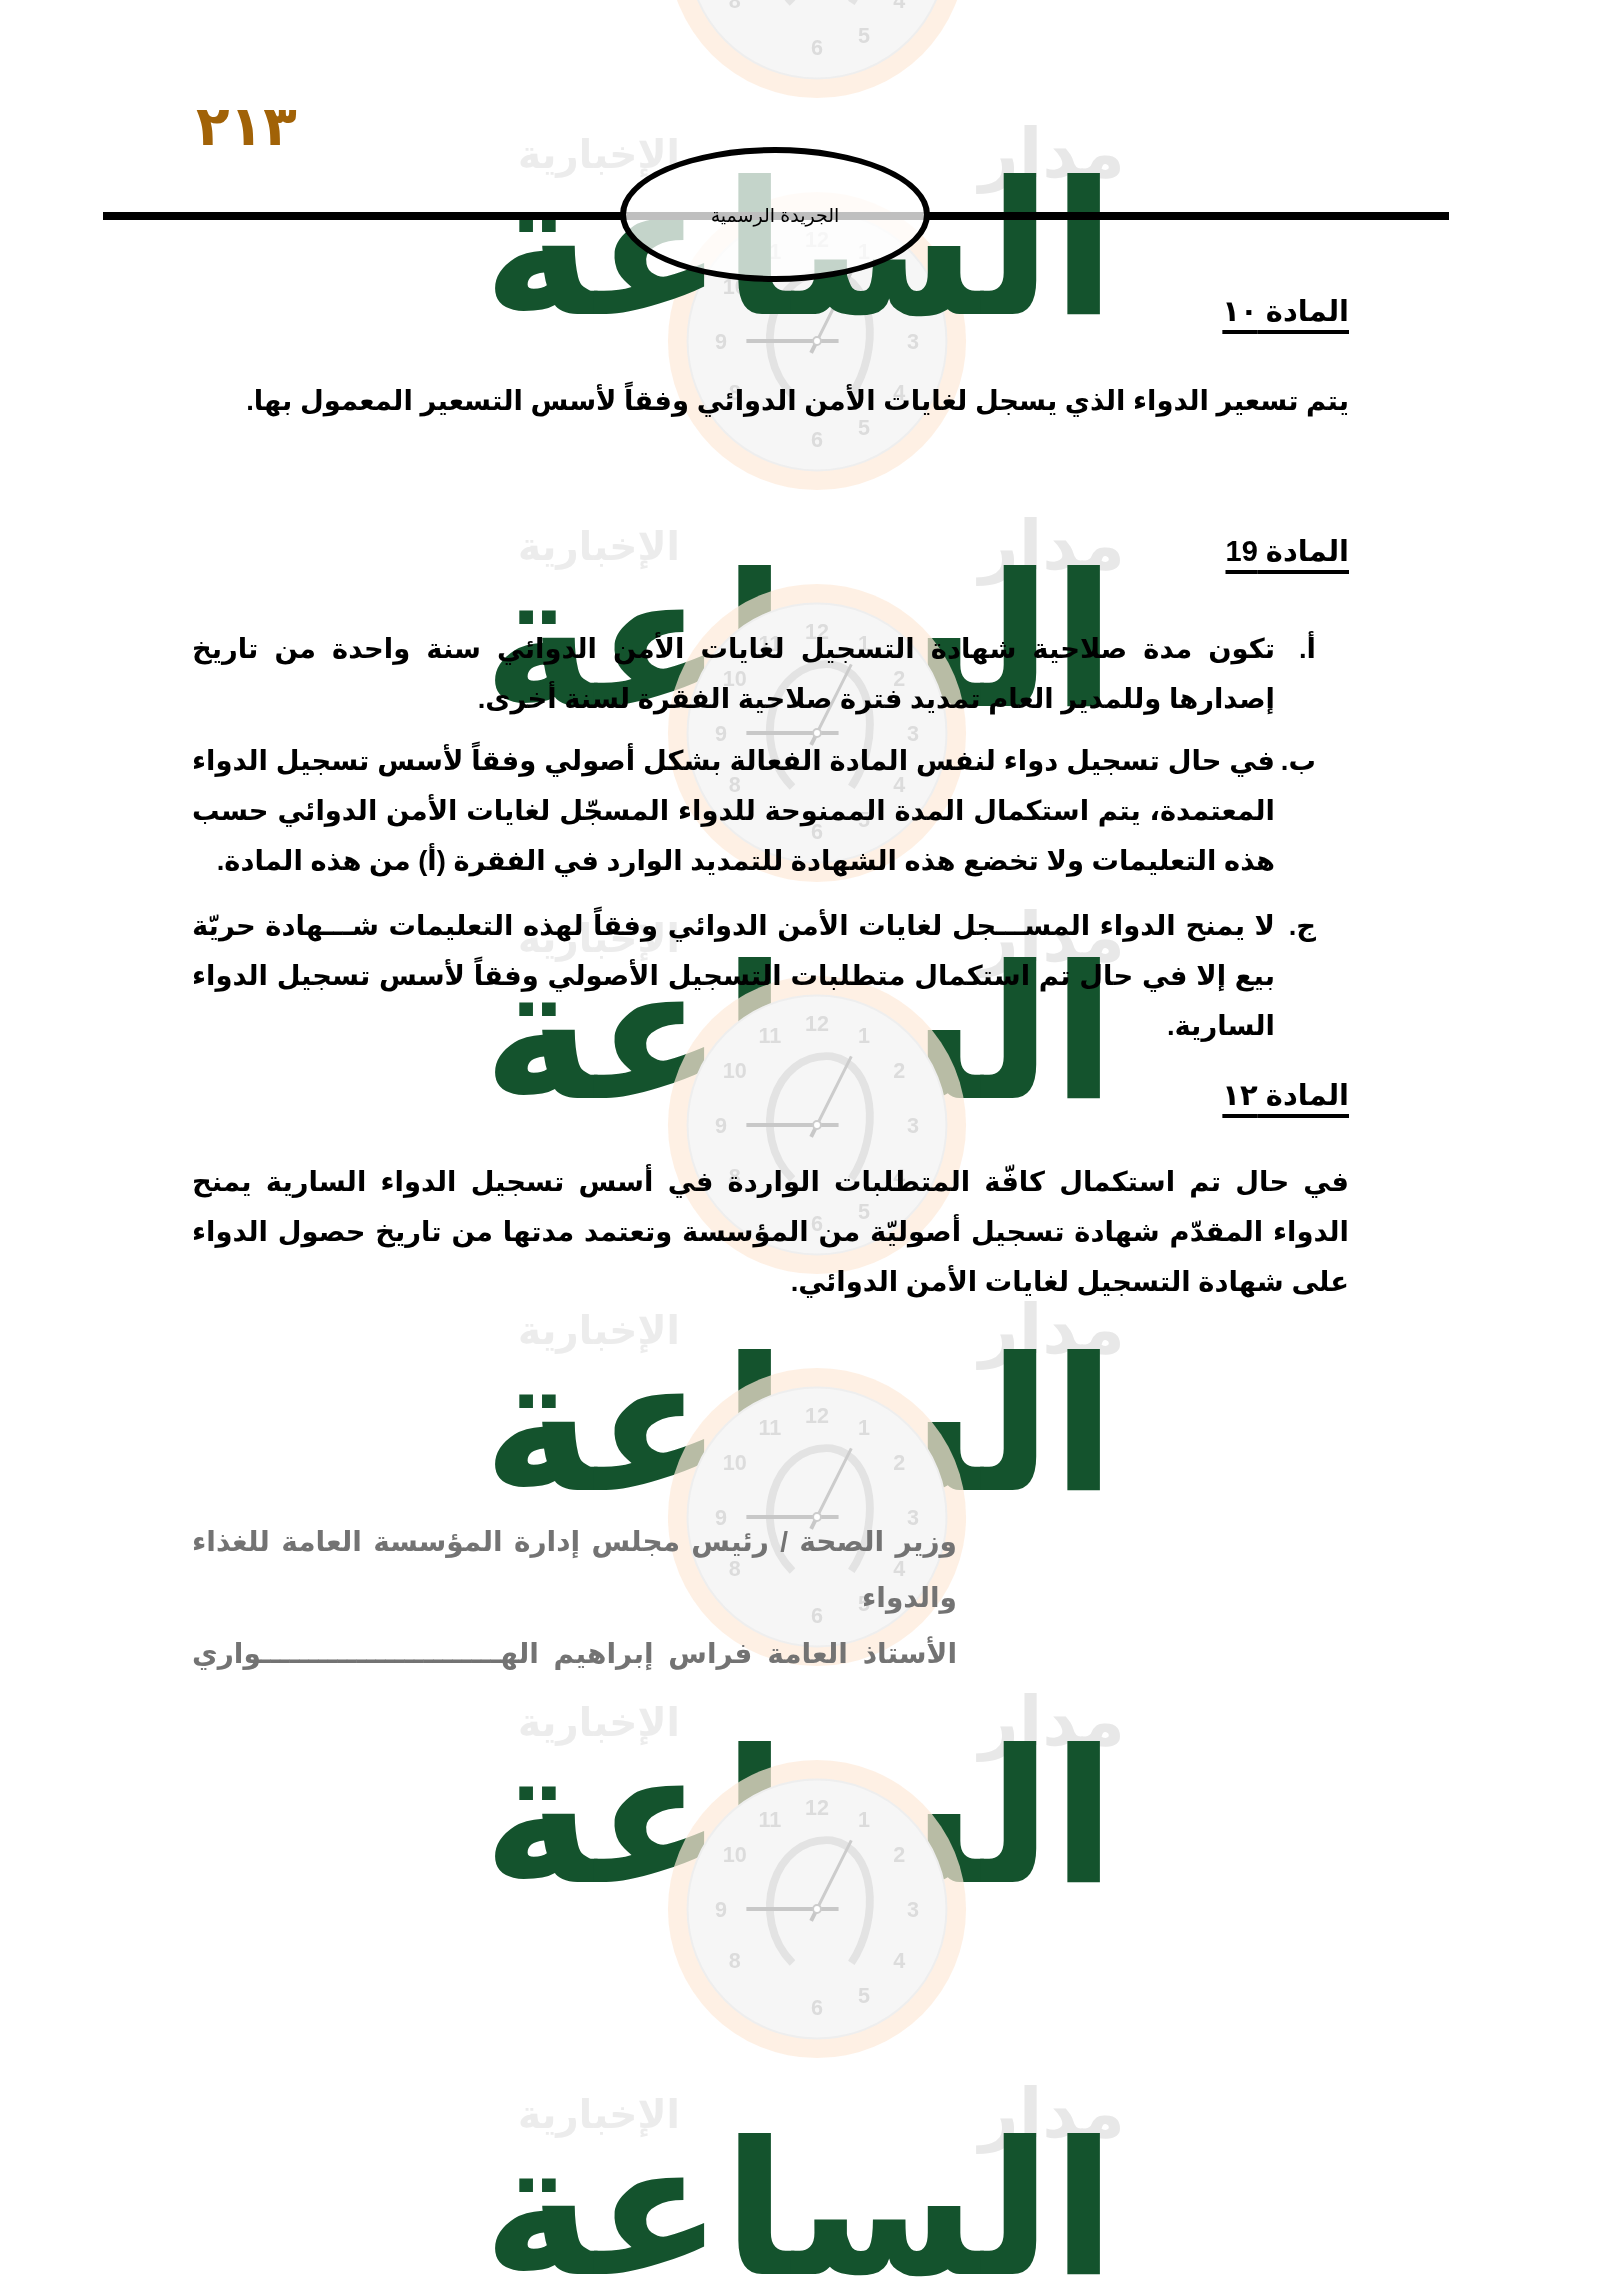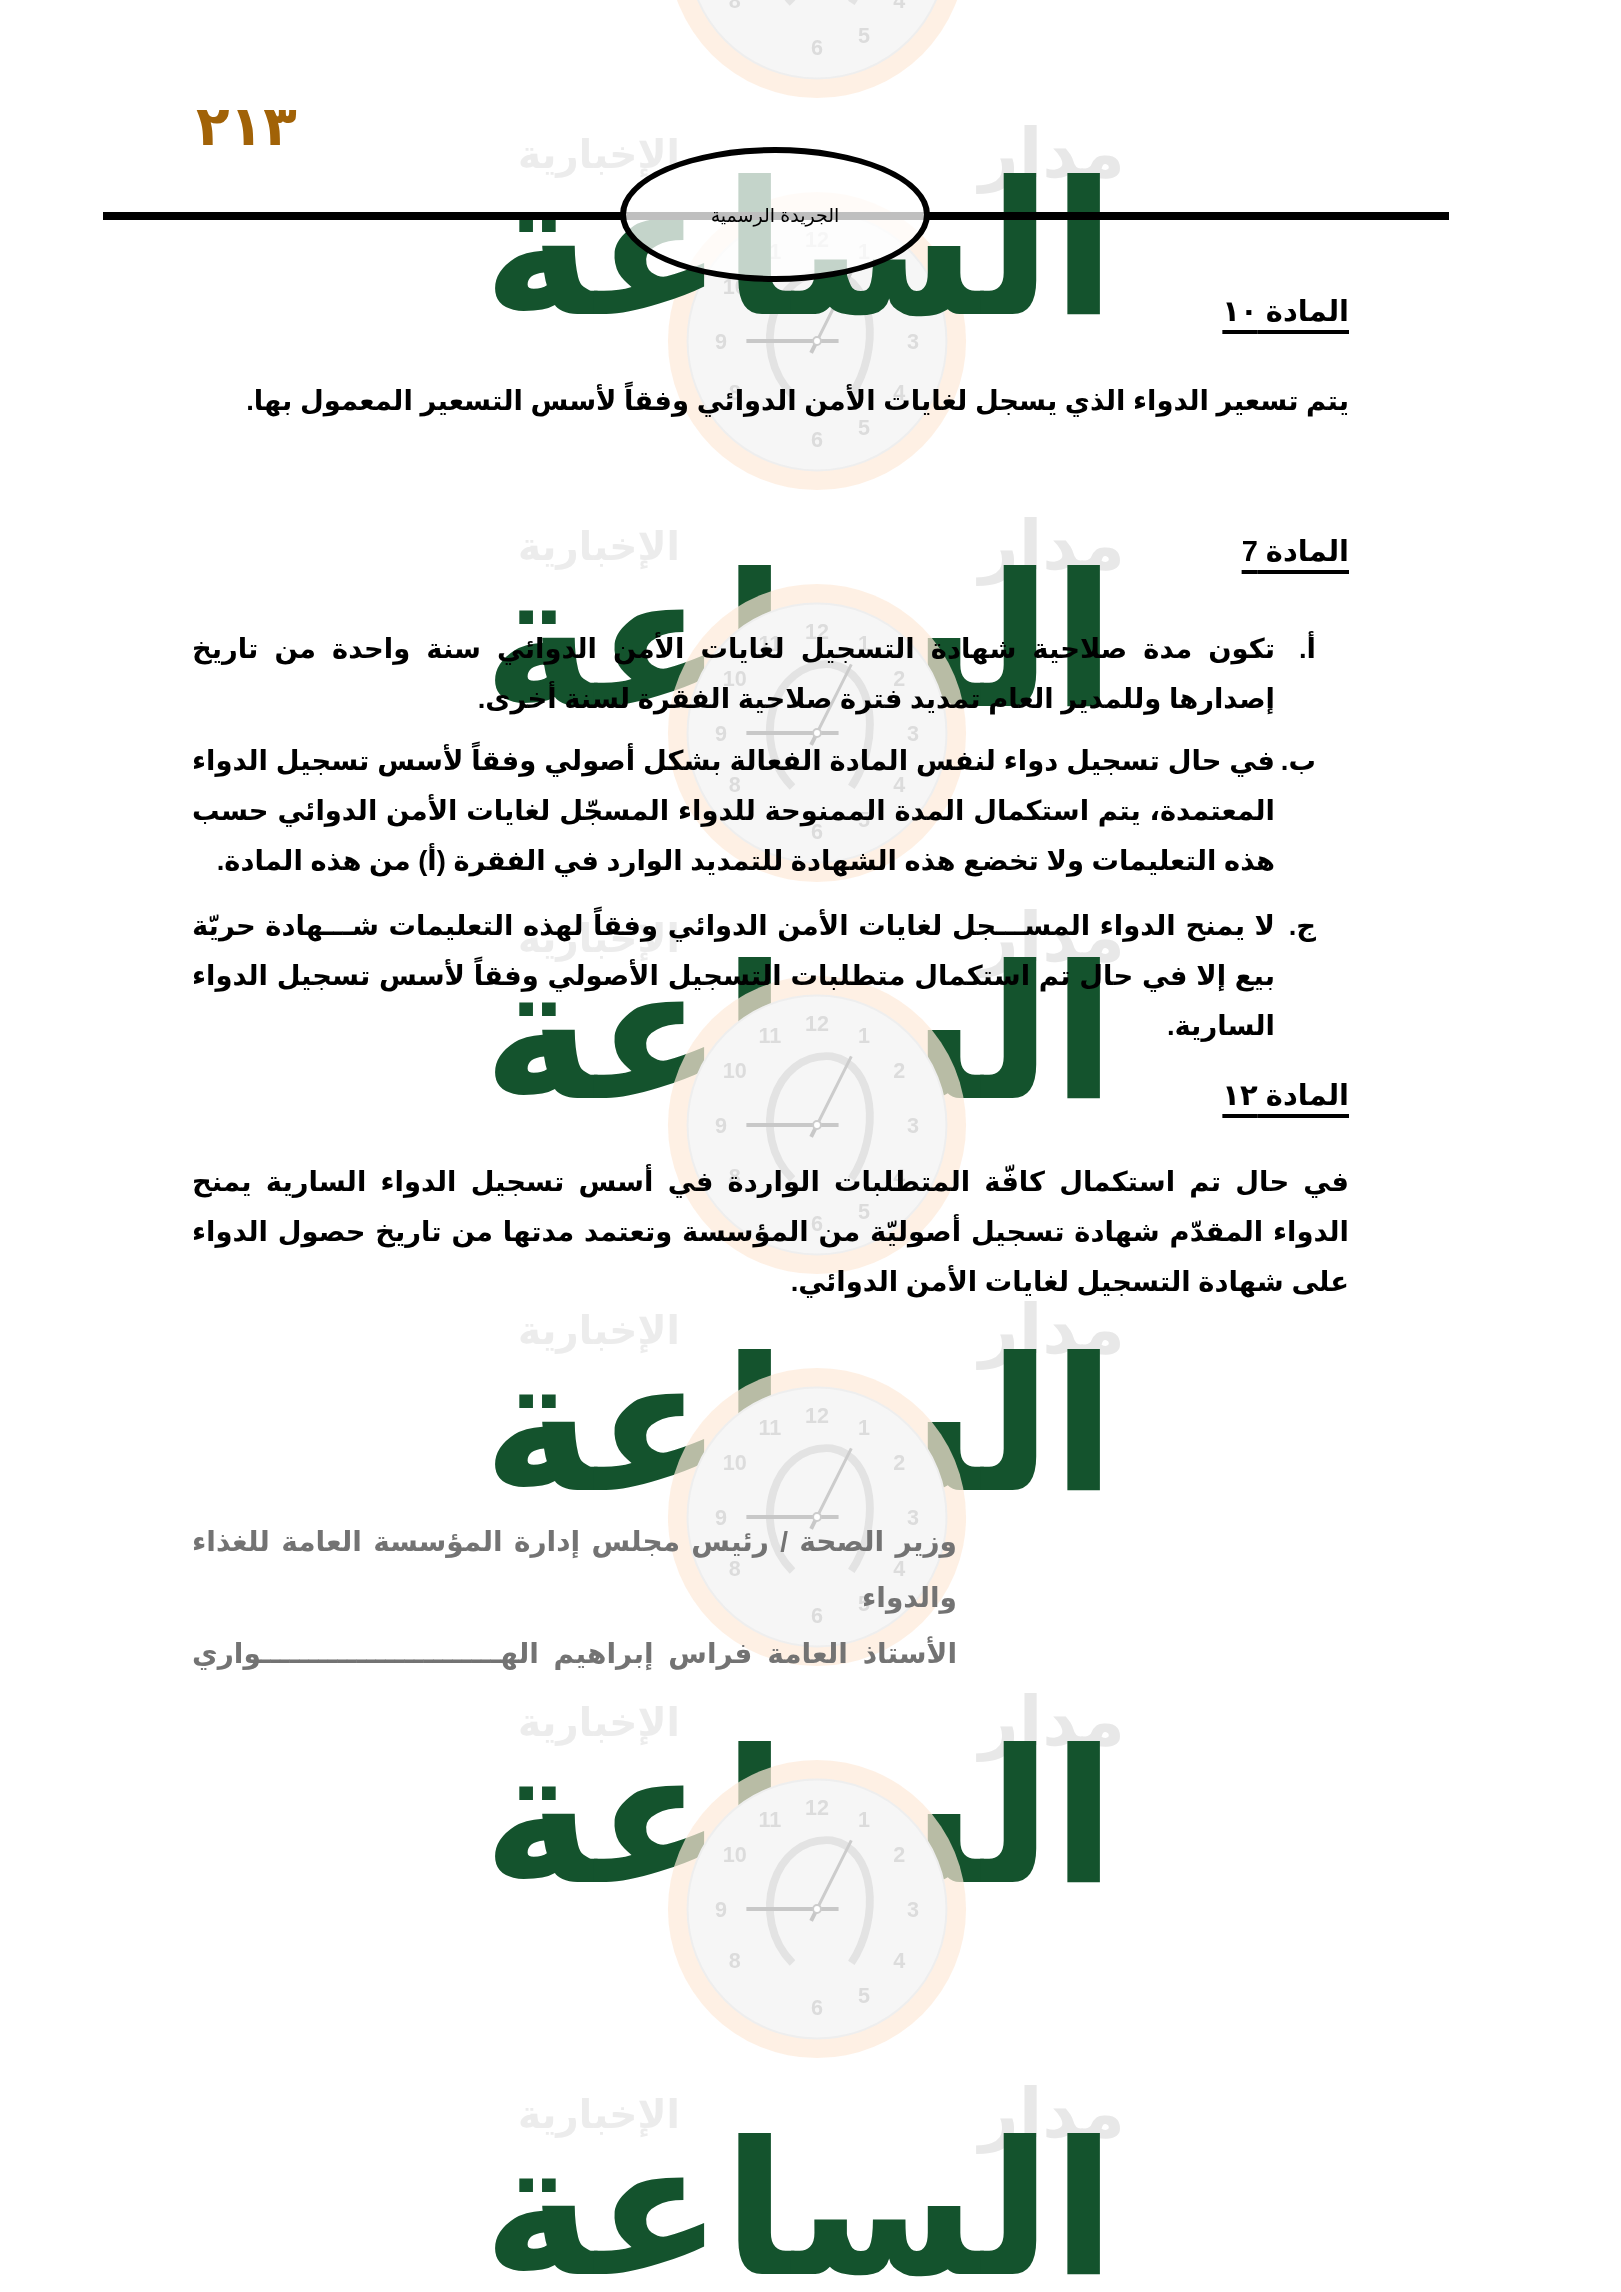--- a/index.html
+++ b/index.html
@@ -201,21 +201,21 @@
 </div>
 
 <div class="content" style="top:294px;">
   <div class="heading">المادة ١٠</div>
 </div>
 <div class="content" style="top:376px;">
   <div class="para">يتم تسعير الدواء الذي يسجل لغايات الأمن الدوائي وفقاً لأسس التسعير المعمول بها.</div>
 </div>
 
 <div class="content" style="top:534px;">
-  <div class="heading">المادة 7</div>
+  <div class="heading">المادة 19</div>
 </div>
 <div class="content" style="top:624px; height:392px;">
   <div class="list-item" style="top:0;">
     <span class="marker">أ.</span>
     <div class="body">تكون مدة صلاحية شهادة التسجيل لغايات الأمن الدوائي سنة واحدة من تاريخ إصدارها وللمدير العام تمديد فترة صلاحية الفقرة لسنة أخرى.</div>
   </div>
   <div class="list-item" style="top:112px;">
     <span class="marker">ب.</span>
     <div class="body">في حال تسجيل دواء لنفس المادة الفعالة بشكل أصولي وفقاً لأسس تسجيل الدواء المعتمدة، يتم استكمال المدة الممنوحة للدواء المسجّل لغايات الأمن الدوائي حسب هذه التعليمات ولا تخضع هذه الشهادة للتمديد الوارد في الفقرة (أ) من هذه المادة.</div>
   </div>

